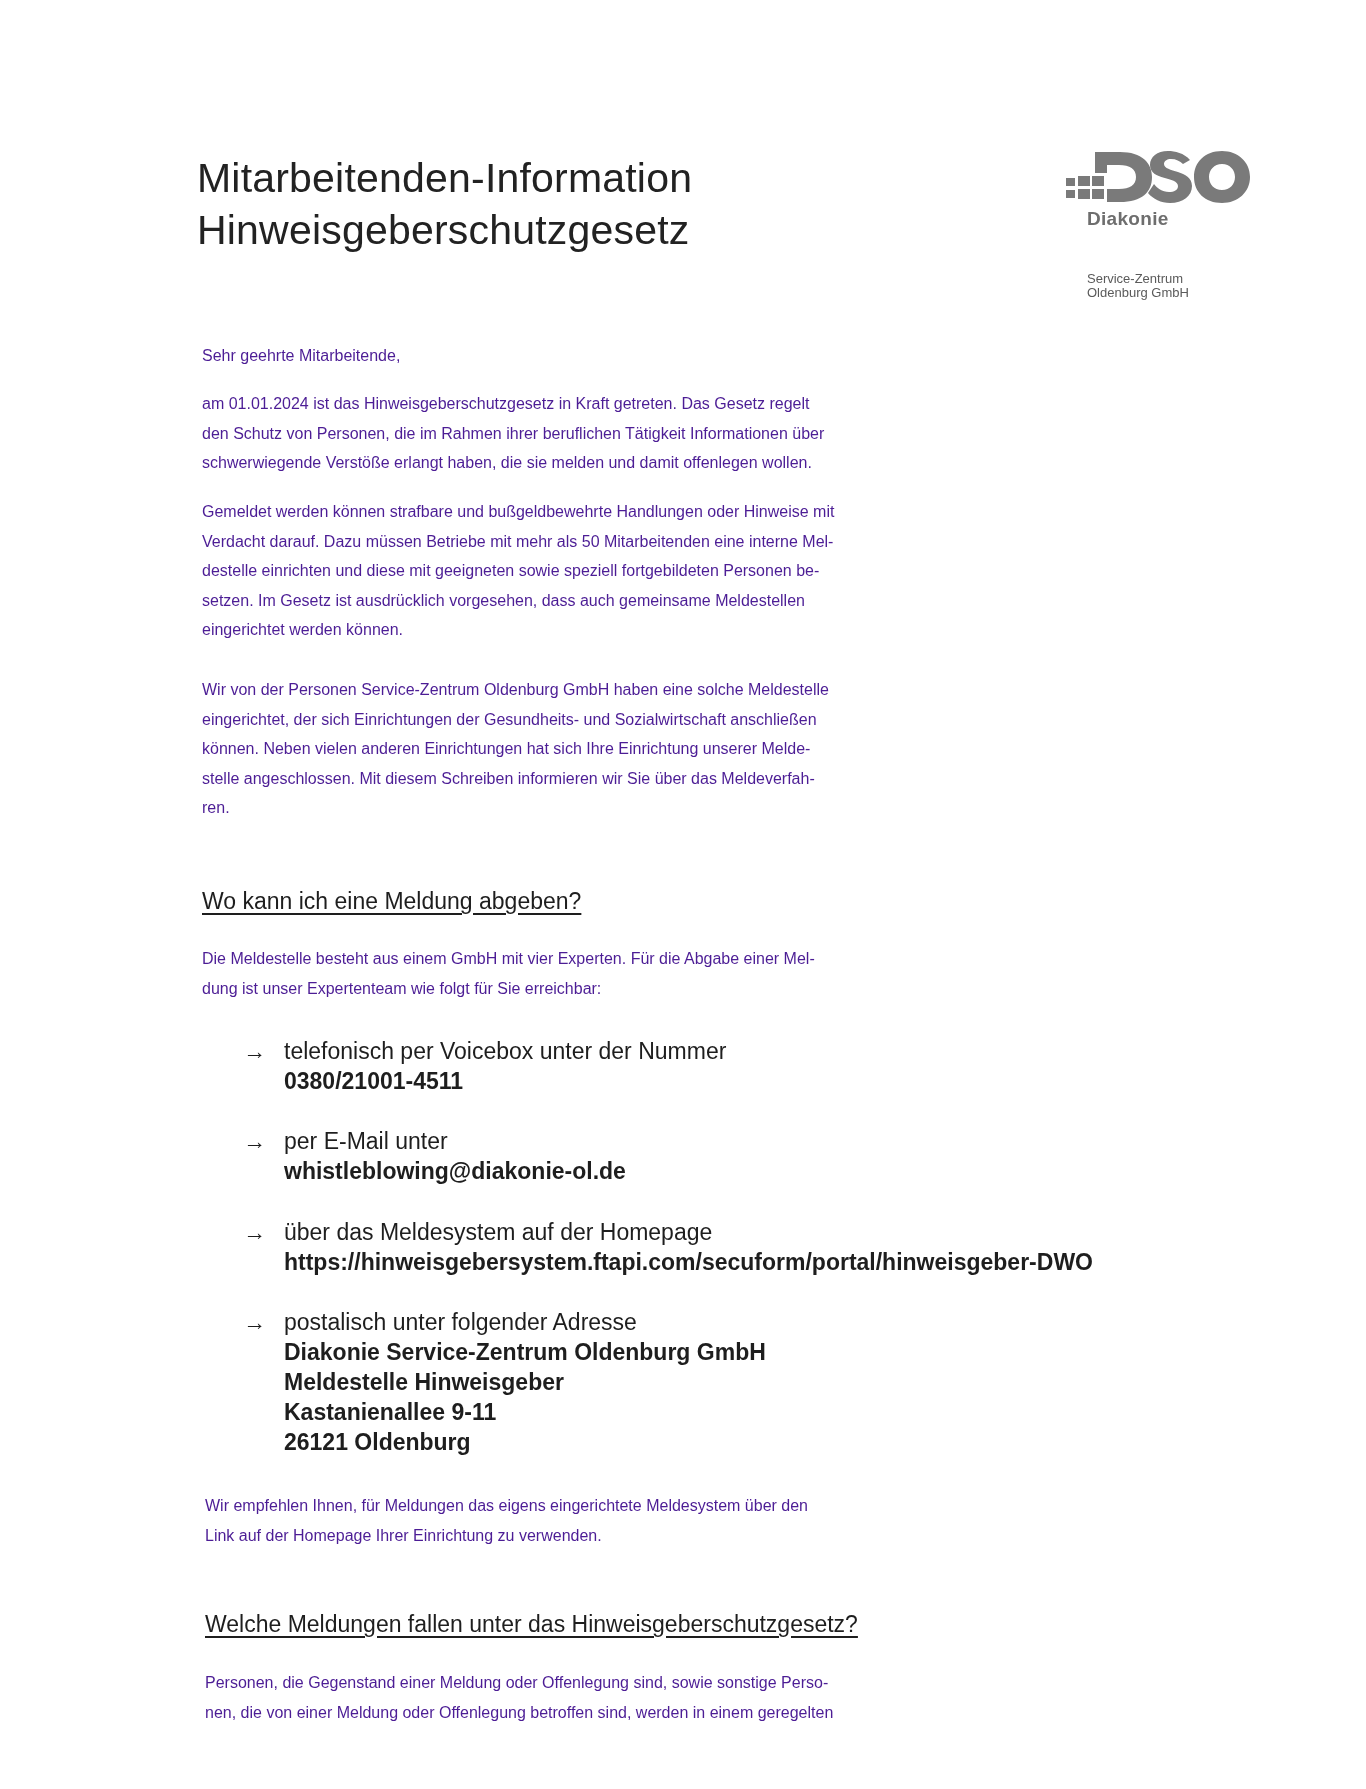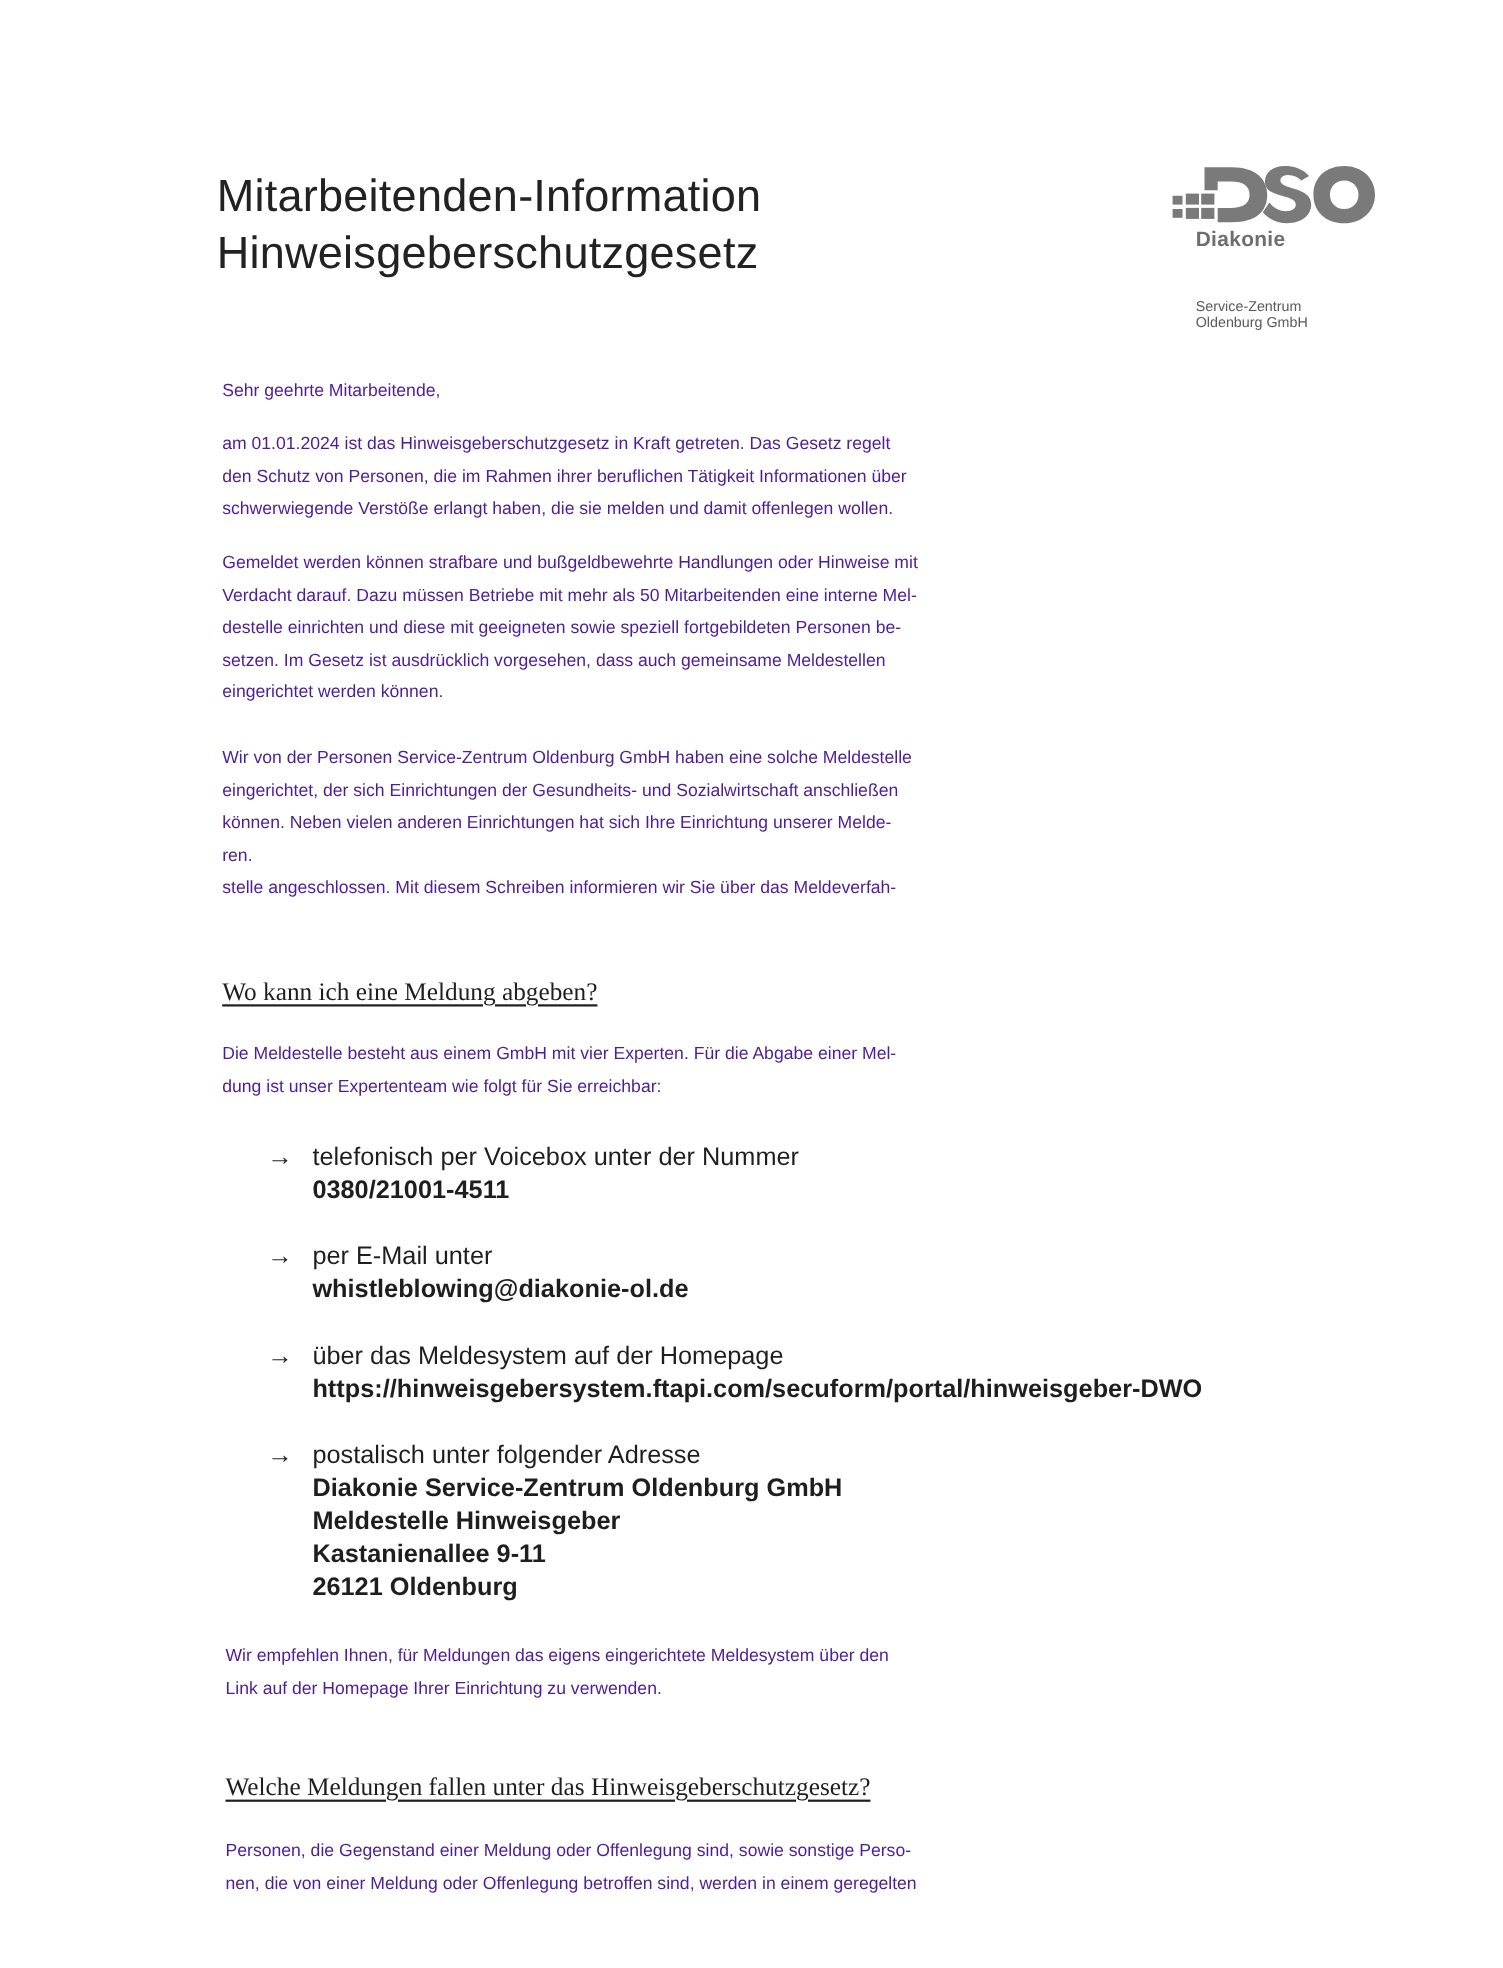--- a/index.html
+++ b/index.html
@@ -20,21 +20,21 @@
   .logo-sub.l2 { top: 100px; }
 
   .p {
     position: absolute; left: 202px; width: 1028px;
     font-size: 16px; line-height: 29.5px; color: #4c1d95;
     text-align: justify; text-align-last: left;
   }
   .p .ln { display: block; }
   .h {
     position: absolute; left: 202px; font-size: 23px; line-height: 29px;
-    text-decoration: underline; text-underline-offset: 4px; color: #1e1e1e; font-family: Liberation Serif, serif;
+    text-decoration: underline; text-underline-offset: 4px; color: #1e1e1e;
   }
   .item { position: absolute; left: 243px; font-size: 23px; line-height: 30px; color: #1e1e1e; }
   .item .arrow { position: absolute; left: 0; top: 0; width: 30px; }
   .item .txt { position: absolute; left: 41px; top: 0; white-space: nowrap; }
   .item .bold { font-weight: bold; }
   .item .sub { display: block; white-space: nowrap; }
 </style>
 </head>
 <body>
 
@@ -75,22 +75,22 @@
   <span class="ln">Verdacht darauf. Dazu müssen Betriebe mit mehr als 50 Mitarbeitenden eine interne Mel-</span>
   <span class="ln">destelle einrichten und diese mit geeigneten sowie speziell fortgebildeten Personen be-</span>
   <span class="ln">setzen. Im Gesetz ist ausdrücklich vorgesehen, dass auch gemeinsame Meldestellen</span>
   <span class="ln">eingerichtet werden können.</span>
 </div>
 
 <div class="p" style="top:675px;">
   <span class="ln">Wir von der Personen Service-Zentrum Oldenburg GmbH haben eine solche Meldestelle</span>
   <span class="ln">eingerichtet, der sich Einrichtungen der Gesundheits- und Sozialwirtschaft anschließen</span>
   <span class="ln">können. Neben vielen anderen Einrichtungen hat sich Ihre Einrichtung unserer Melde-</span>
+  <span class="ln">stelle angeschlossen. Mit diesem Schreiben informieren wir Sie über das Meldeverfah-</span>
   <span class="ln">ren.</span>
-  <span class="ln">stelle angeschlossen. Mit diesem Schreiben informieren wir Sie über das Meldeverfah-</span>
 </div>
 
 <div class="h" style="top:887px;">Wo kann ich eine Meldung abgeben?</div>
 
 <div class="p" style="top:944px;">
   <span class="ln">Die Meldestelle besteht aus einem GmbH mit vier Experten. Für die Abgabe einer Mel-</span>
   <span class="ln">dung ist unser Expertenteam wie folgt für Sie erreichbar:</span>
 </div>
 
 <div class="item" style="top:1036px;">

